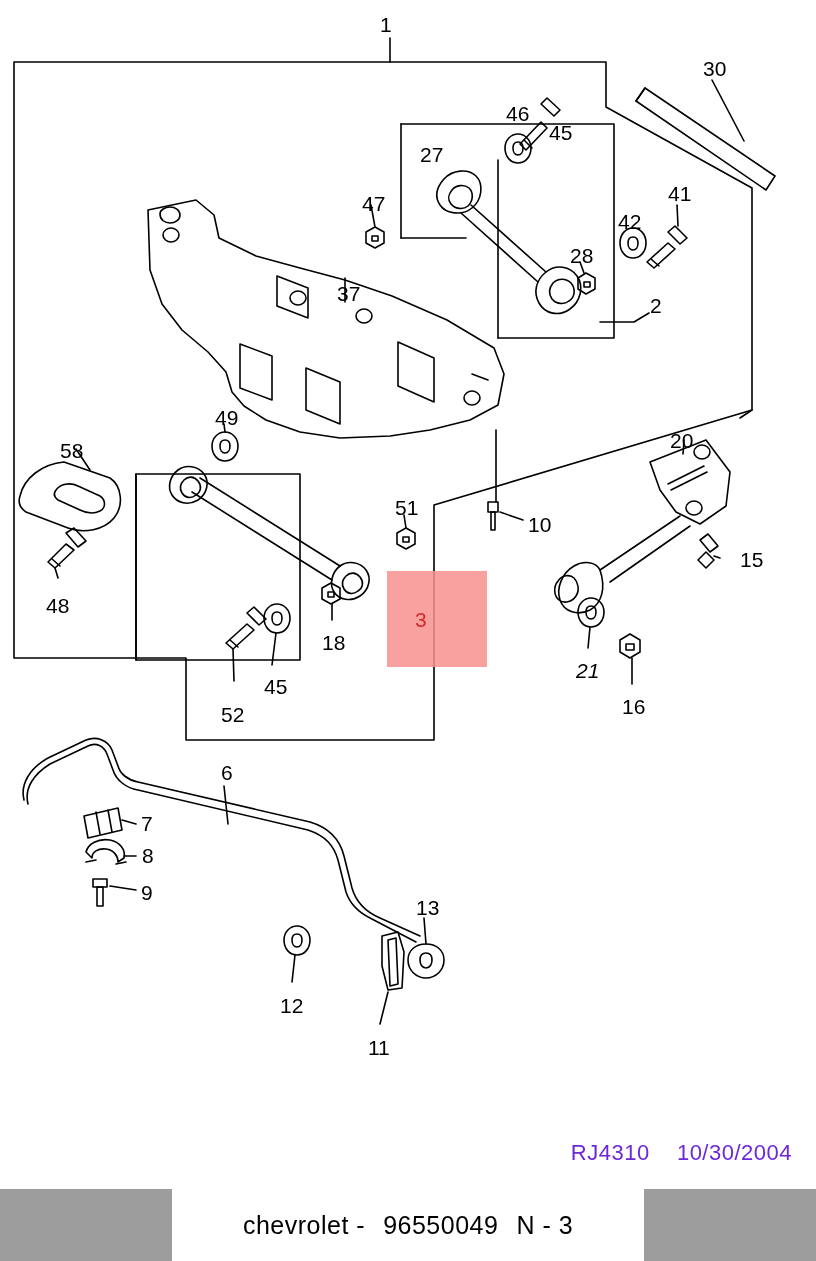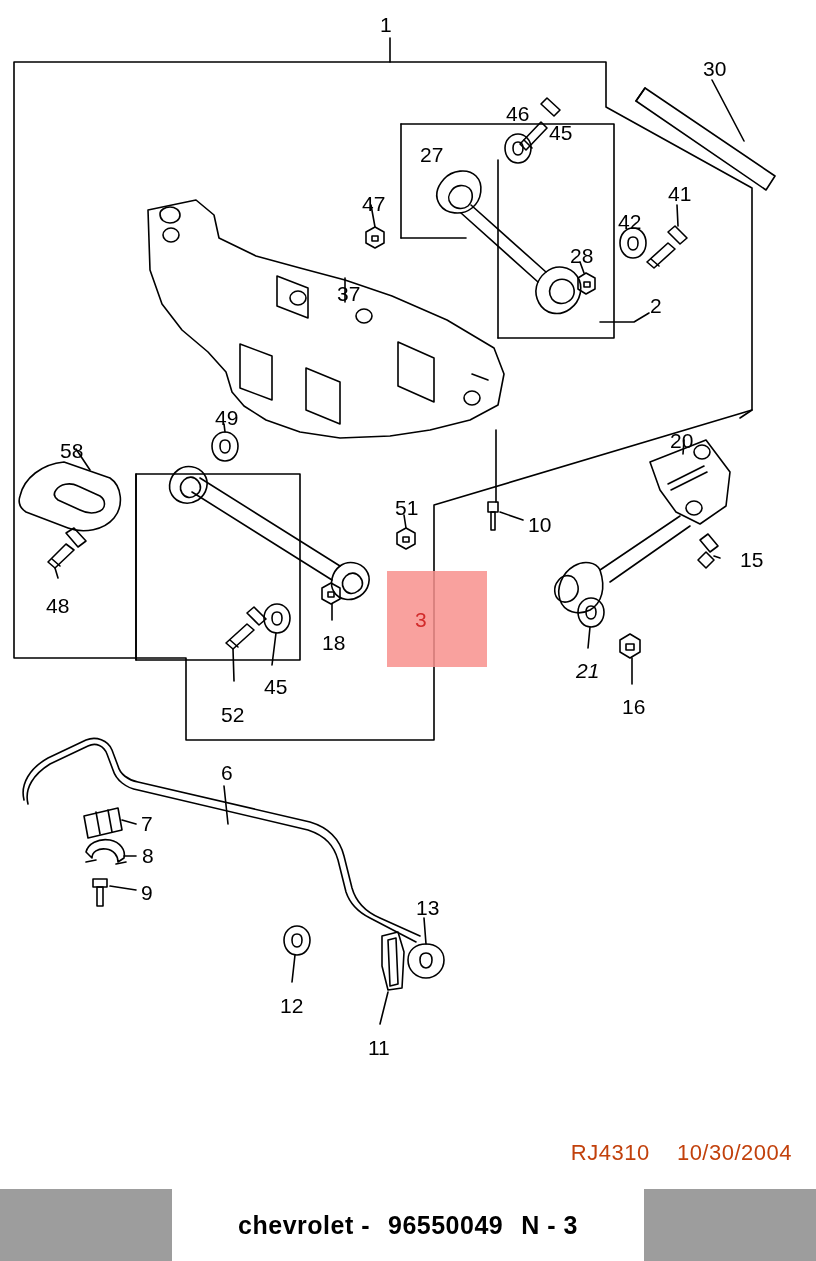--- a/index.html
+++ b/index.html
@@ -43,21 +43,21 @@
     height: 96px;
     background: #f8918d;
     opacity: 0.85;
   }
   #drawing-code {
     position: absolute;
     right: 24px;
     top: 1140px;
     font-family: "Liberation Sans", sans-serif;
     font-size: 22px;
-    color: #c2410c;
+    color: #6d28d9;
     letter-spacing: 0.5px;
   }
   #footer-bar {
     position: absolute;
     left: 0;
     top: 1189px;
     width: 816px;
     height: 72px;
     background: #9d9d9d;
   }
@@ -65,21 +65,20 @@
     position: absolute;
     left: 172px;
     top: 1189px;
     width: 472px;
     height: 72px;
     background: #ffffff;
     display: flex;
     align-items: center;
     justify-content: center;
     gap: 18px;
-    font-weight: bold;
   }
   #footer-inner span {
     font-family: "Liberation Sans", sans-serif;
     font-size: 25px;
     color: #000000;
     letter-spacing: 0.5px;
   }
 </style>
 </head>
 <body>

